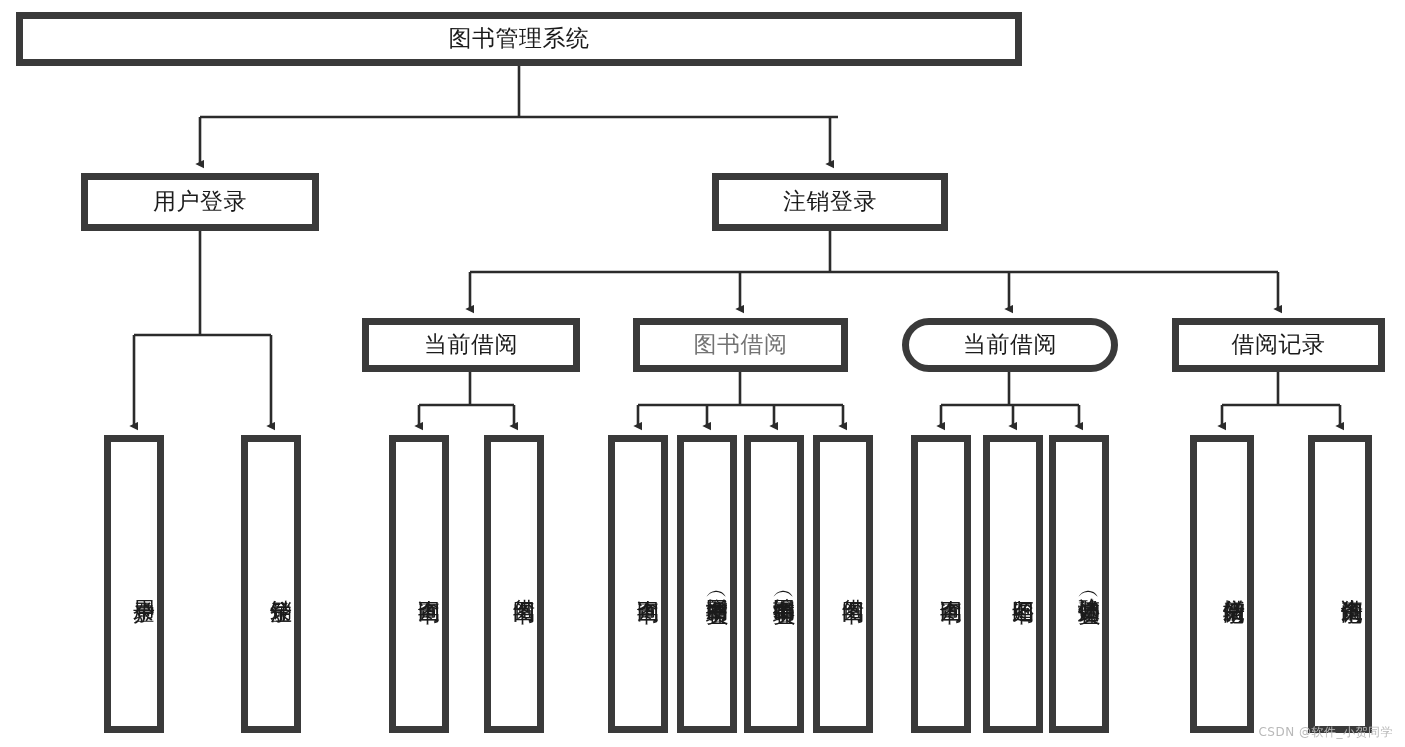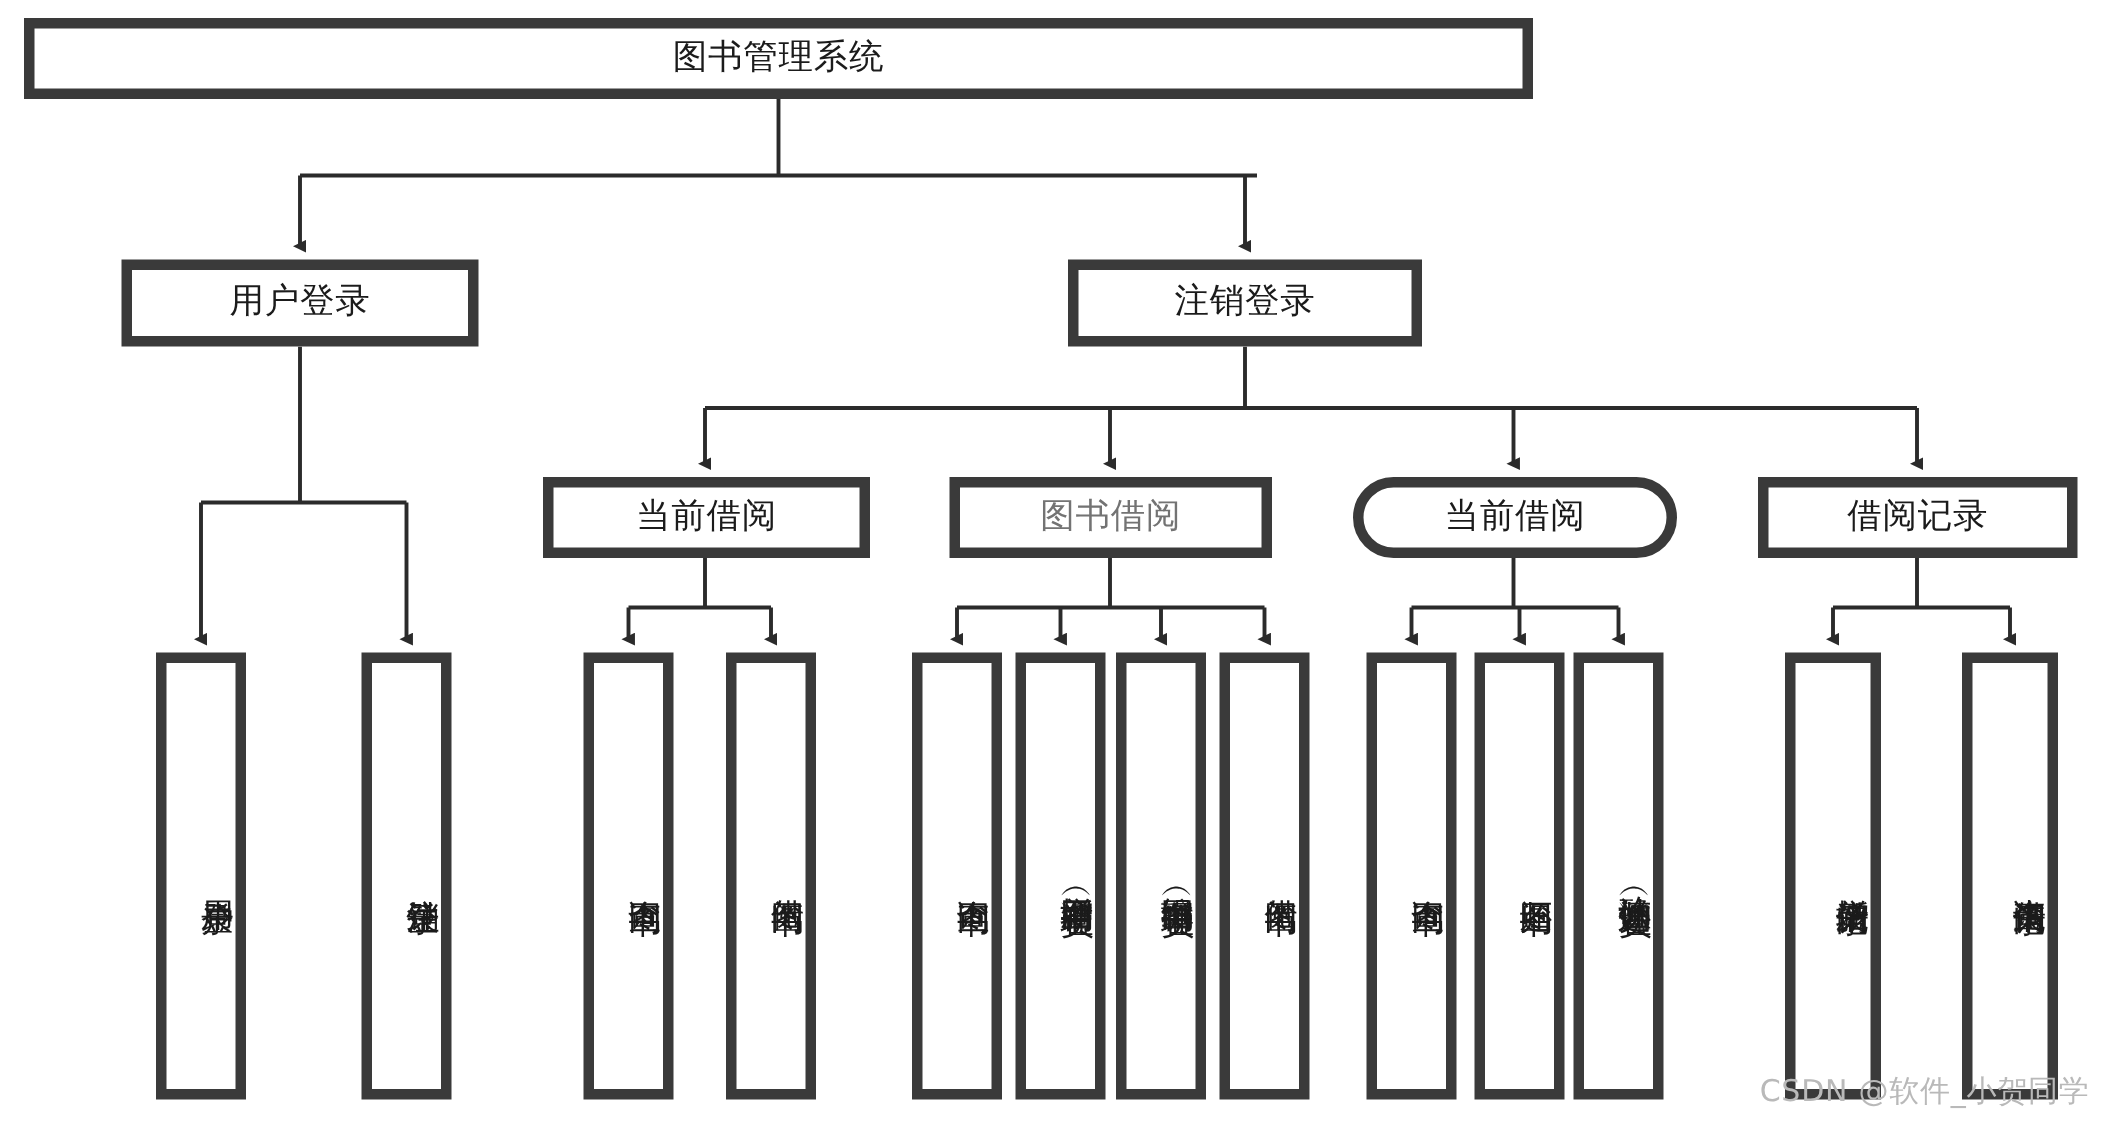--- a/index.html
+++ b/index.html
@@ -51,21 +51,21 @@
     letter-spacing: 1px;
     padding: 10px 0;
     align-items: flex-start;
     justify-content: center;
     text-align: left;
   }
   #watermark {
     position: absolute;
     right: 12px;
     bottom: 6px;
-    font-size: 20px;
+    font-size: 12px;
     color: #b9b9b9;
     letter-spacing: 0.5px;
     white-space: nowrap;
     z-index: 3;
     user-select: none;
   }
 </style>
 </head>
 <body>
 

